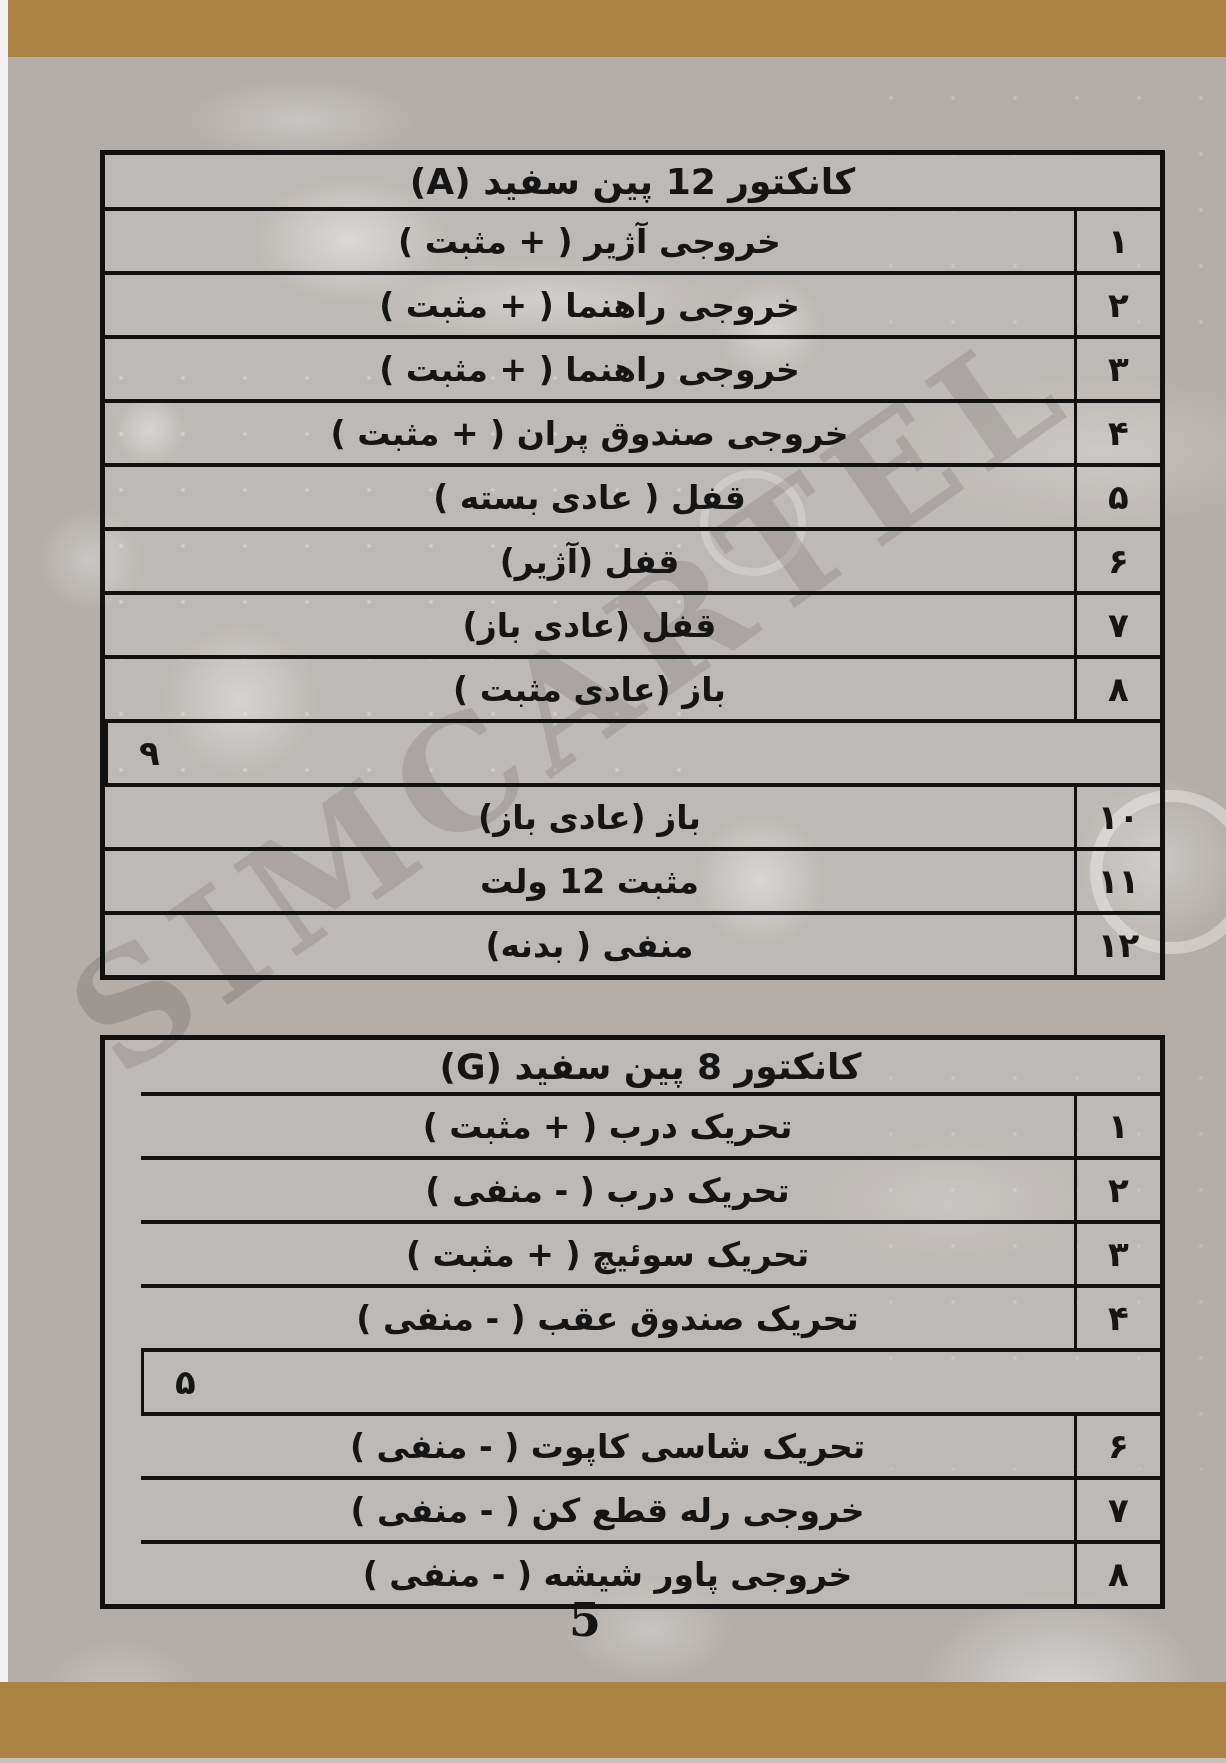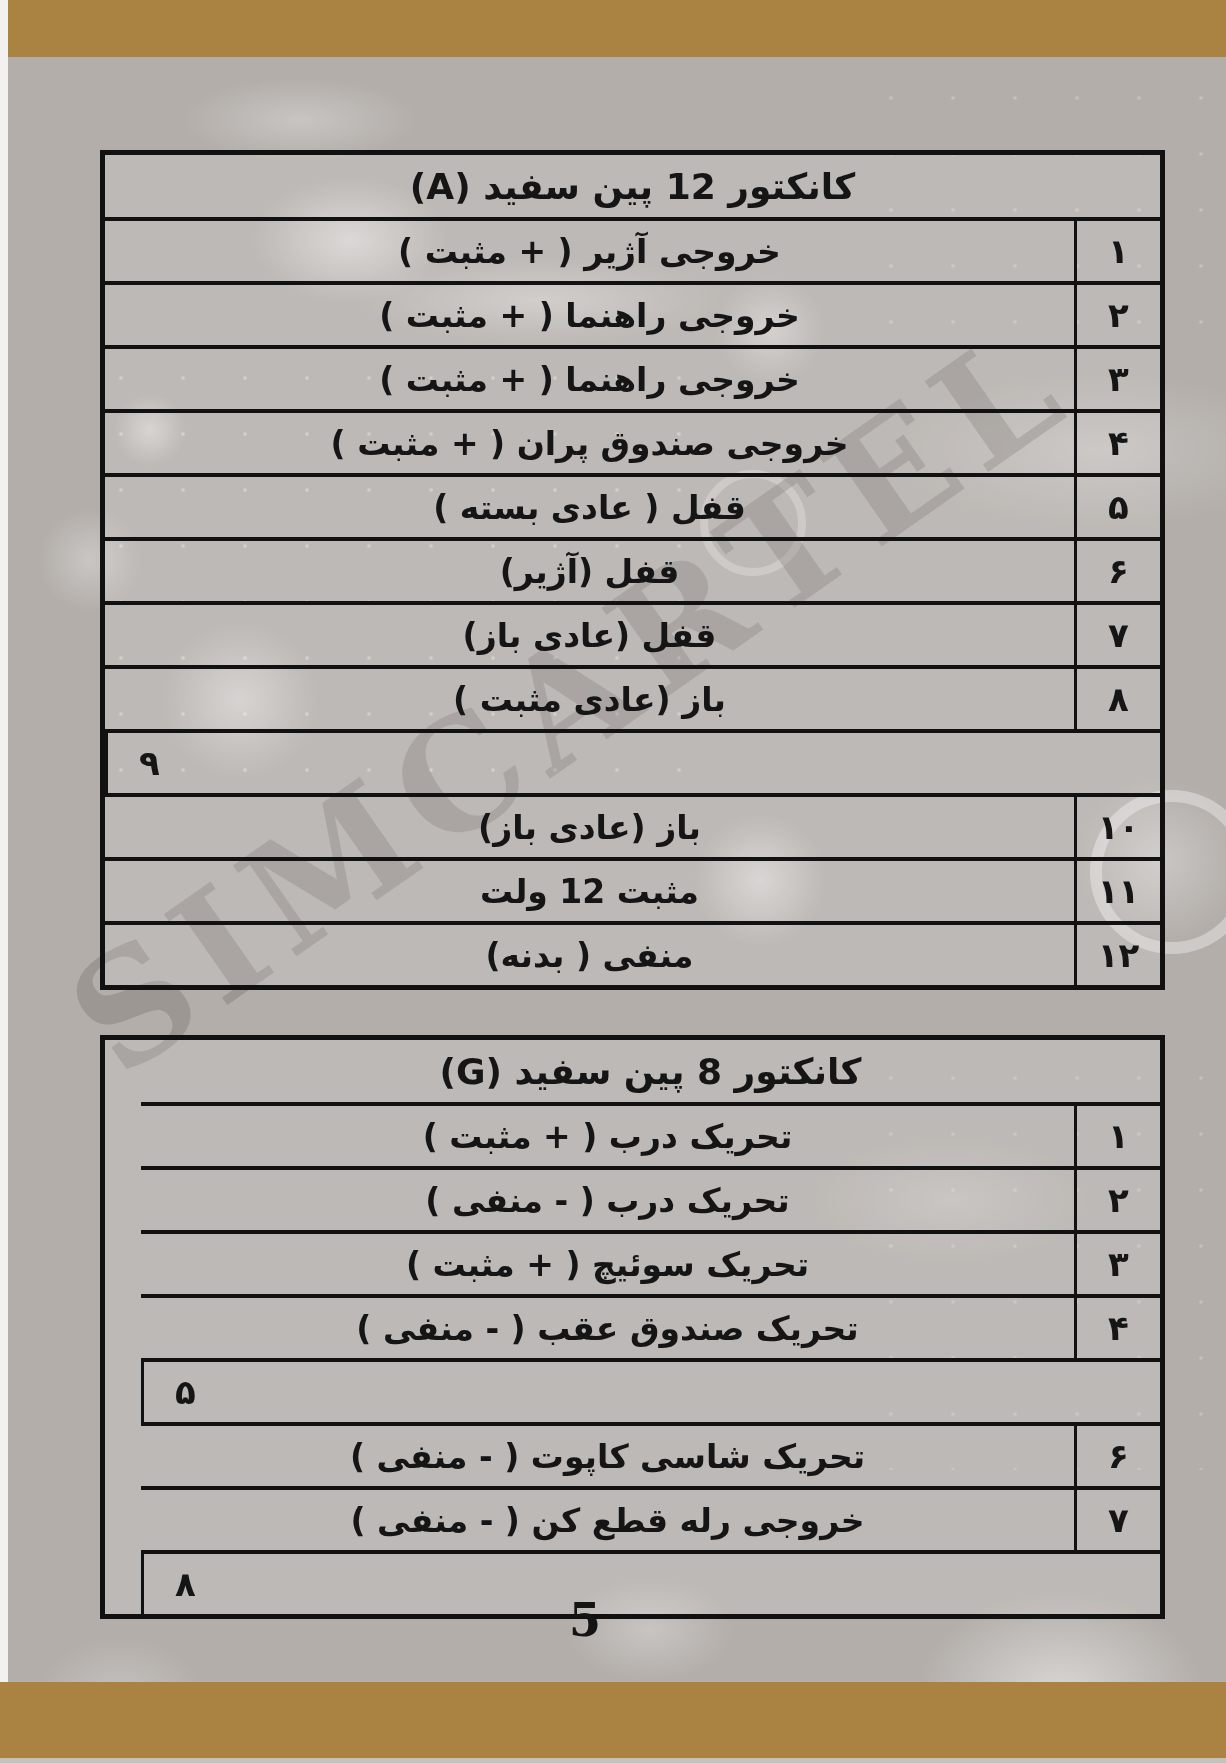--- a/index.html
+++ b/index.html
@@ -41,21 +41,21 @@
   .top-bar{position:absolute;z-index:3;left:8px;right:0;top:0;height:57px;background:#aa8342;}
   .bottom-bar{position:absolute;z-index:3;left:0;right:0;top:1682px;height:76px;background:#aa8342;}
   .bottom-edge{position:absolute;z-index:3;left:0;right:0;top:1758px;height:5px;background:#c5c1bd;}
   .left-strip{position:absolute;z-index:3;left:0;top:0;width:8px;height:1682px;background:#f2f1ef;}
 
   
   .pin-table{position:absolute;z-index:4;left:100px;width:1065px;box-sizing:border-box;
       border:5px solid #111;background:rgba(255,255,255,.14);color:#151515;}
   .pin-table.t1{top:150px;}
   .pin-table.t2{top:1035px;padding-left:36px;}
-  .t-title{height:62px;display:flex;align-items:center;justify-content:center;
+  .t-title{height:52px;display:flex;align-items:center;justify-content:center;
       direction:rtl;font-weight:bold;font-size:36px;}
   .t-row{height:64px;display:flex;box-sizing:border-box;border-top:4px solid #111;}
   .cell-label{flex:1;display:flex;align-items:center;justify-content:center;
       direction:rtl;font-weight:bold;font-size:33px;}
   .cell-num{width:86px;box-sizing:border-box;border-left:3px solid #111;
       display:flex;align-items:center;justify-content:center;font-weight:bold;font-size:34px;}
 
   
   .page-number{position:absolute;z-index:4;left:520px;top:1593px;width:130px;text-align:center;
       font-family:"DejaVu Serif",serif;font-weight:bold;font-size:46px;color:#141414;}
@@ -153,17 +153,18 @@
   </div>
   <div class="t-row">
     <div class="cell-label">تحریک شاسی کاپوت ( - منفی )</div>
     <div class="cell-num">۶</div>
   </div>
   <div class="t-row">
     <div class="cell-label">خروجی رله قطع کن ( - منفی )</div>
     <div class="cell-num">۷</div>
   </div>
   <div class="t-row">
+    <div class="cell-label">خروجی پاور شیشه ( - منفی )</div>
     <div class="cell-num">۸</div>
   </div>
 </div>
 
 <div class="page-number">5</div>
 
 </body></html>

